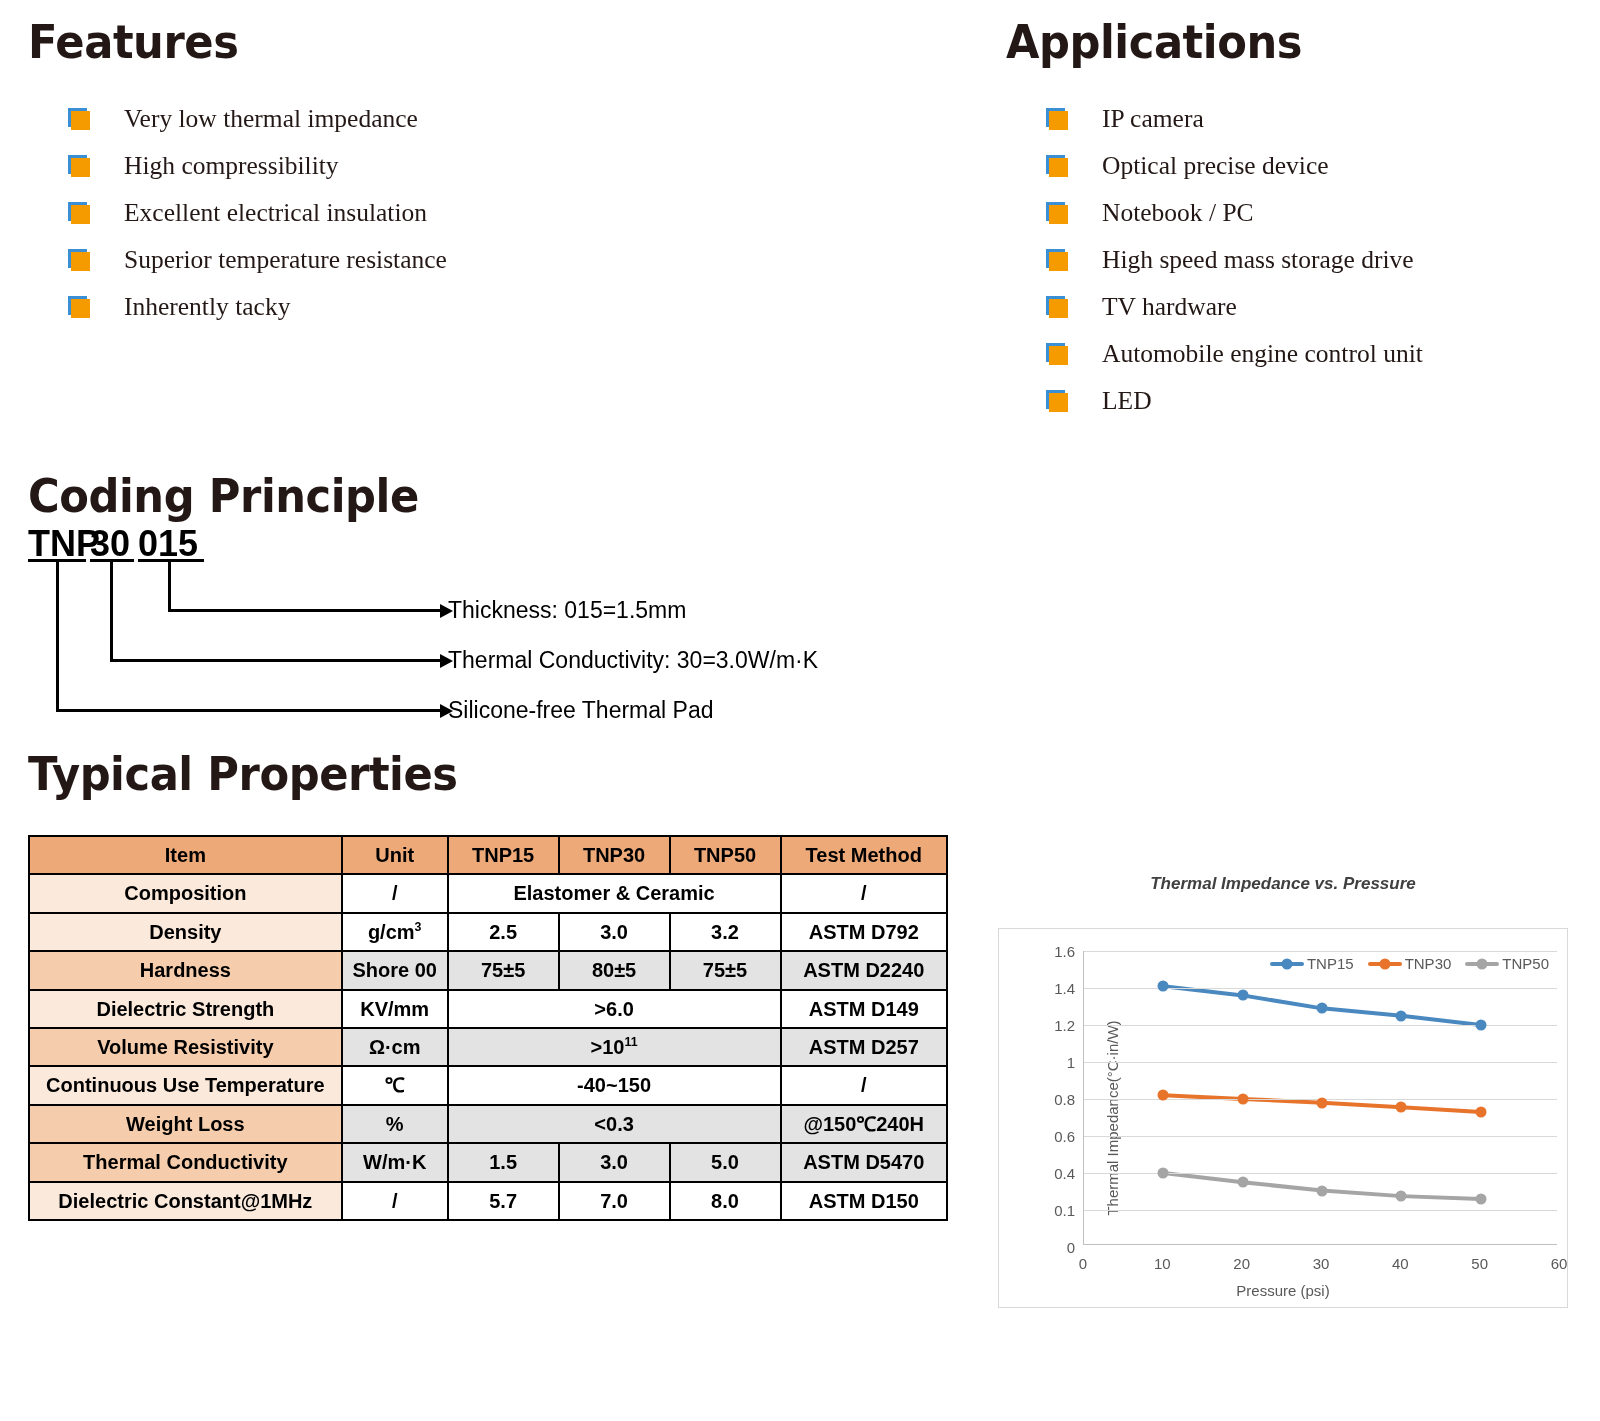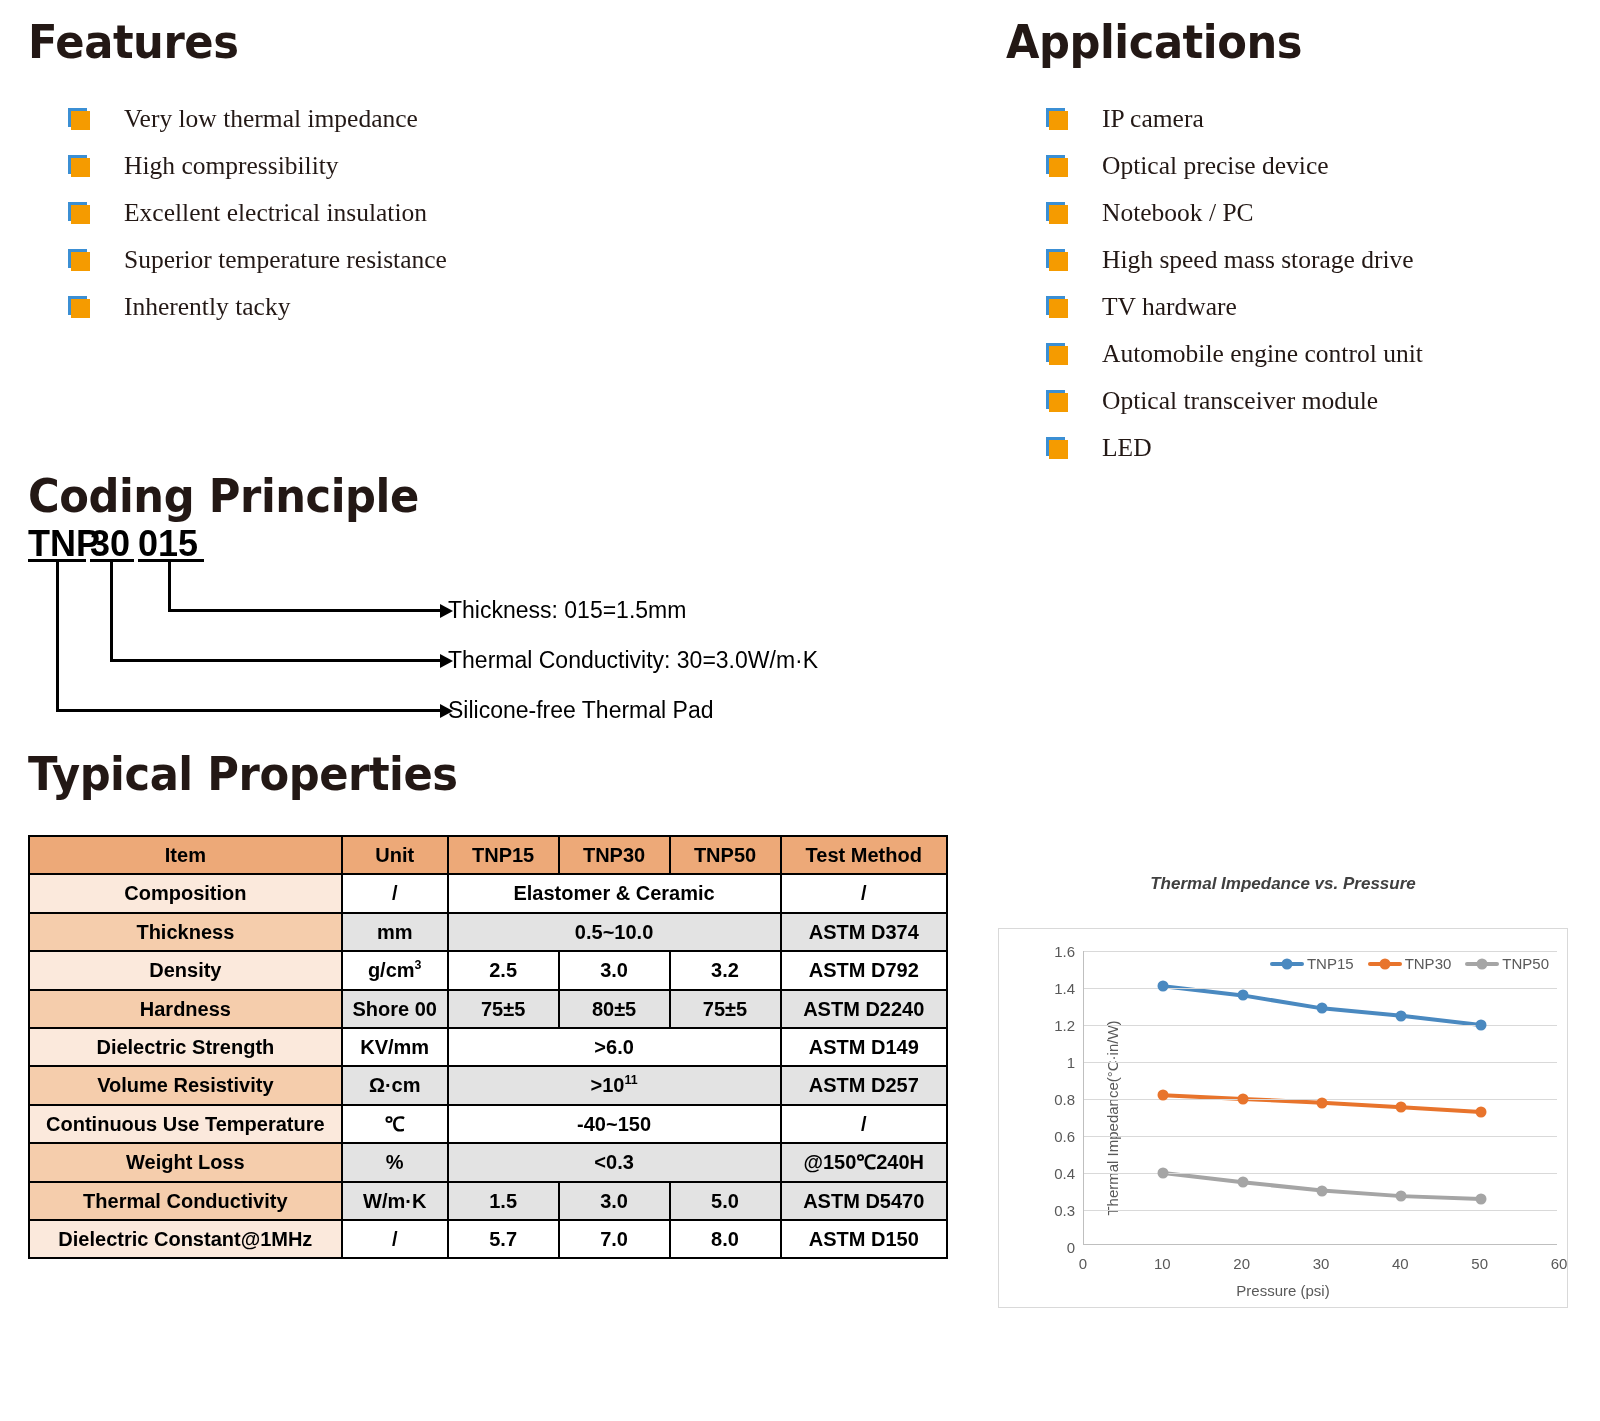--- a/index.html
+++ b/index.html
@@ -296,27 +296,20 @@
           <span class="sq-orange"></span>
         </span>
         <span class="bullet-text">TV hardware</span>
       </li>
       <li class="bullet-item">
         <span class="bullet-marker">
           <span class="sq-blue"></span>
           <span class="sq-orange"></span>
         </span>
         <span class="bullet-text">Automobile engine control unit</span>
-      </li>
-      <li class="bullet-item">
-        <span class="bullet-marker">
-          <span class="sq-blue"></span>
-          <span class="sq-orange"></span>
-        </span>
-        <span class="bullet-text">Optical transceiver module</span>
       </li>
       <li class="bullet-item">
         <span class="bullet-marker">
           <span class="sq-blue"></span>
           <span class="sq-orange"></span>
         </span>
         <span class="bullet-text">LED</span>
       </li>
     </ul>
 </div>
@@ -367,26 +360,20 @@
         </tr>
       </thead>
     <tbody id="properties-body">
         <tr>
           <td class="item-cell item-a">Composition</td>
           <td class="val-white">/</td>
           <td class="val-white" colspan="3">Elastomer &amp; Ceramic</td>
           <td class="val-white">/</td>
         </tr>
         <tr>
-          <td class="item-cell item-b">Thickness</td>
-          <td class="val-gray">mm</td>
-          <td class="val-gray" colspan="3">0.5~10.0</td>
-          <td class="val-gray">ASTM D374</td>
-        </tr>
-        <tr>
           <td class="item-cell item-a">Density</td>
           <td class="val-white">g/cm<sup>3</sup></td>
           <td class="val-white">2.5</td>
           <td class="val-white">3.0</td>
           <td class="val-white">3.2</td>
           <td class="val-white">ASTM D792</td>
         </tr>
         <tr>
           <td class="item-cell item-b">Hardness</td>
           <td class="val-gray">Shore 00</td>
@@ -438,21 +425,21 @@
       </tbody>
   </table>
 </div>
 
 <div id="chart-panel">
   <div id="chart-title">Thermal Impedance vs. Pressure</div>
   <div id="chart-ylabel">Thermal Impedance(°C·in/W)</div>
   <div id="chart-xlabel">Pressure (psi)</div>
   <div id="y-axis-ticks">
       <div class="y-tick" style="top: 318px;">0</div>
-      <div class="y-tick" style="top: 281px;">0.3</div>
+      <div class="y-tick" style="top: 281px;">0.1</div>
       <div class="y-tick" style="top: 244px;">0.4</div>
       <div class="y-tick" style="top: 207px;">0.6</div>
       <div class="y-tick" style="top: 170px;">0.8</div>
       <div class="y-tick" style="top: 133px;">1</div>
       <div class="y-tick" style="top: 96px;">1.2</div>
       <div class="y-tick" style="top: 59px;">1.4</div>
       <div class="y-tick" style="top: 22px;">1.6</div>
     </div>
   <div id="plot-area">
     <div id="legend">

